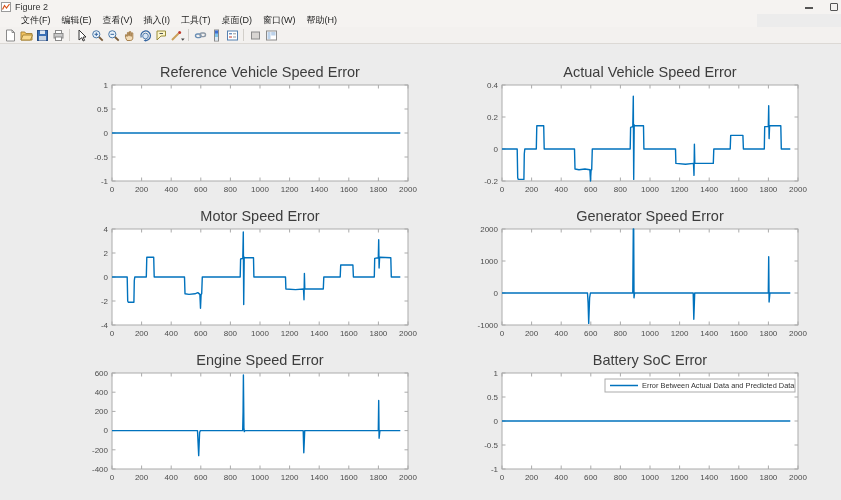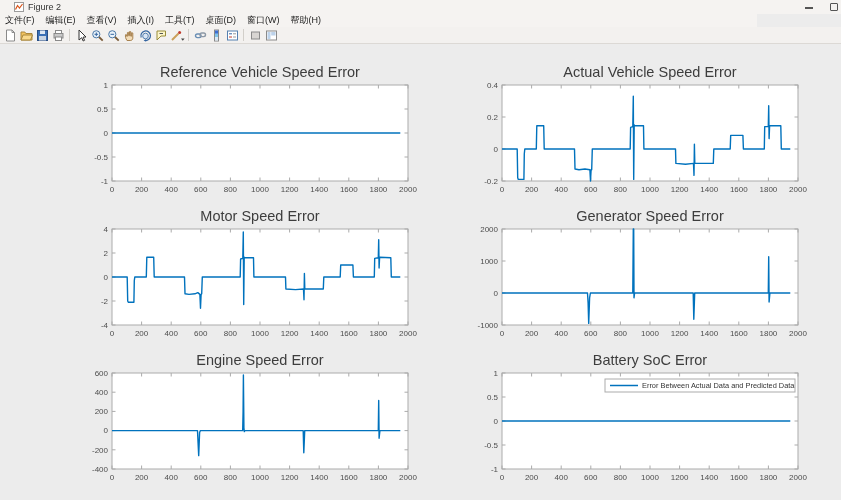--- a/index.html
+++ b/index.html
@@ -2,31 +2,31 @@
 <html><head>
 <meta charset="utf-8">
 <style>
   * { margin:0; padding:0; box-sizing:border-box; }
   html,body { width:841px; height:500px; background:#ececec; }
   body { font-family:"Liberation Sans", sans-serif; }
   .window { position:relative; width:841px; height:500px; overflow:hidden; background:#ececec; }
 
   
   .titlebar { position:absolute; top:0; left:0; width:841px; height:14px;
-    background:#f5f3f1; display:flex; align-items:center; padding-left:14px; }
+    background:#f5f3f1; display:flex; align-items:center; padding-left:1px; }
   .titlebar .fig-icon { display:inline-flex; margin-right:4px; }
   .titlebar .title-text { font-size:9px; color:#333; }
   .win-controls { position:absolute; right:0; top:0; height:14px; width:60px; }
   .btn-min { position:absolute; right:28px; top:7px; width:8px; height:1.6px; background:#555; }
   .btn-max { position:absolute; right:3px; top:3px; width:8px; height:8px;
     border:1.4px solid #555; border-radius:1px; background:transparent; }
 
   
   .menubar { position:absolute; top:14px; left:0; width:757px; height:13px;
-    background:#f5f3f1; display:flex; align-items:center; gap:11px; padding-left:5px; }
+    background:#f5f3f1; display:flex; align-items:center; gap:11px; padding-left:21px; }
   .menu-item { font-size:9px; color:#1d1d1d; cursor:default; }
 
   
   .toolbar { position:absolute; top:27px; left:0; width:841px; height:17px;
     background:#f3f1ef; border-bottom:1px solid #dcd9d5; display:flex; align-items:center; padding-left:2px; }
   .tb { width:16px; height:15px; border:none; background:transparent; padding:0;
     display:flex; align-items:center; justify-content:center; }
   .tb svg { display:block; }
   .tb-sep { width:1px; height:12px; background:#d2cfca; margin:0 3px; }
 

